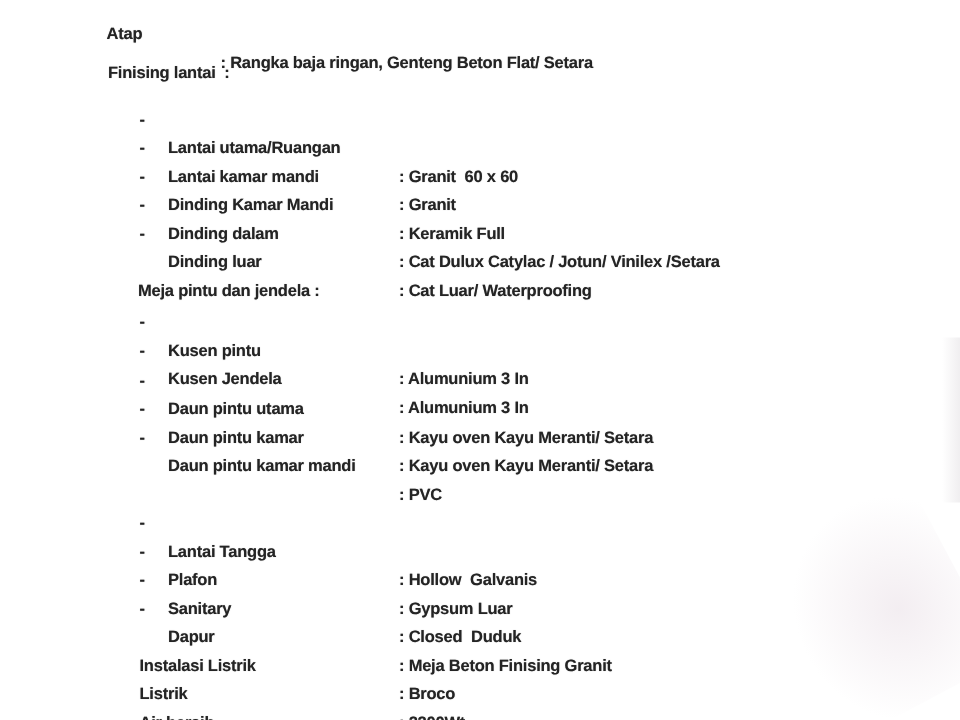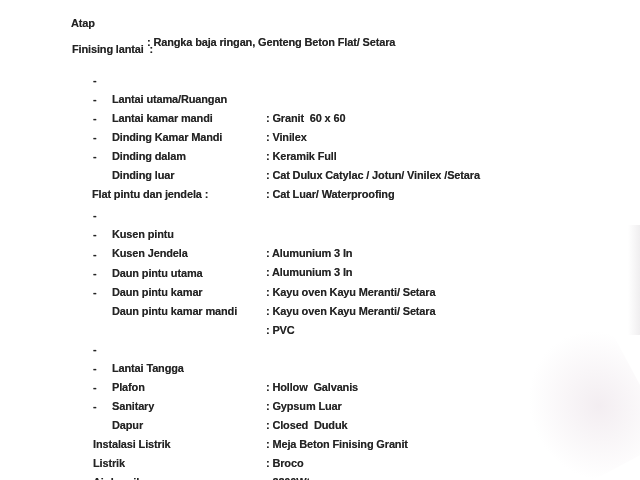--- a/index.html
+++ b/index.html
@@ -72,40 +72,40 @@
   </div>
 
   <div class="row" style="top:52px">
     <span class="dash">-</span>
     <span class="label">Lantai utama/Ruangan</span>
     <span class="value">: Granit  60 x 60</span>
   </div>
   <div class="row" style="top:71px">
     <span class="dash">-</span>
     <span class="label">Lantai kamar mandi</span>
-    <span class="value">: Vinilex</span>
+    <span class="value">: Granit</span>
   </div>
   <div class="row" style="top:90px">
     <span class="dash">-</span>
     <span class="label">Dinding Kamar Mandi</span>
     <span class="value">: Keramik Full</span>
   </div>
   <div class="row" style="top:109px">
     <span class="dash">-</span>
     <span class="label">Dinding dalam</span>
     <span class="value">: Cat Dulux Catylac / Jotun/ Vinilex /Setara</span>
   </div>
   <div class="row" style="top:128px">
     <span class="dash">-</span>
     <span class="label">Dinding luar</span>
     <span class="value">: Cat Luar/ Waterproofing</span>
   </div>
 
   <div class="row" style="top:166px">
-    <span class="heading2">Flat pintu dan jendela :</span>
+    <span class="heading2">Meja pintu dan jendela :</span>
   </div>
 
   <div class="row" style="top:187px">
     <span class="dash">-</span>
     <span class="label">Kusen pintu</span>
     <span class="value">: Alumunium 3 In</span>
   </div>
   <div class="row" style="top:206px">
     <span class="dash">-</span>
     <span class="label">Kusen Jendela</span>

